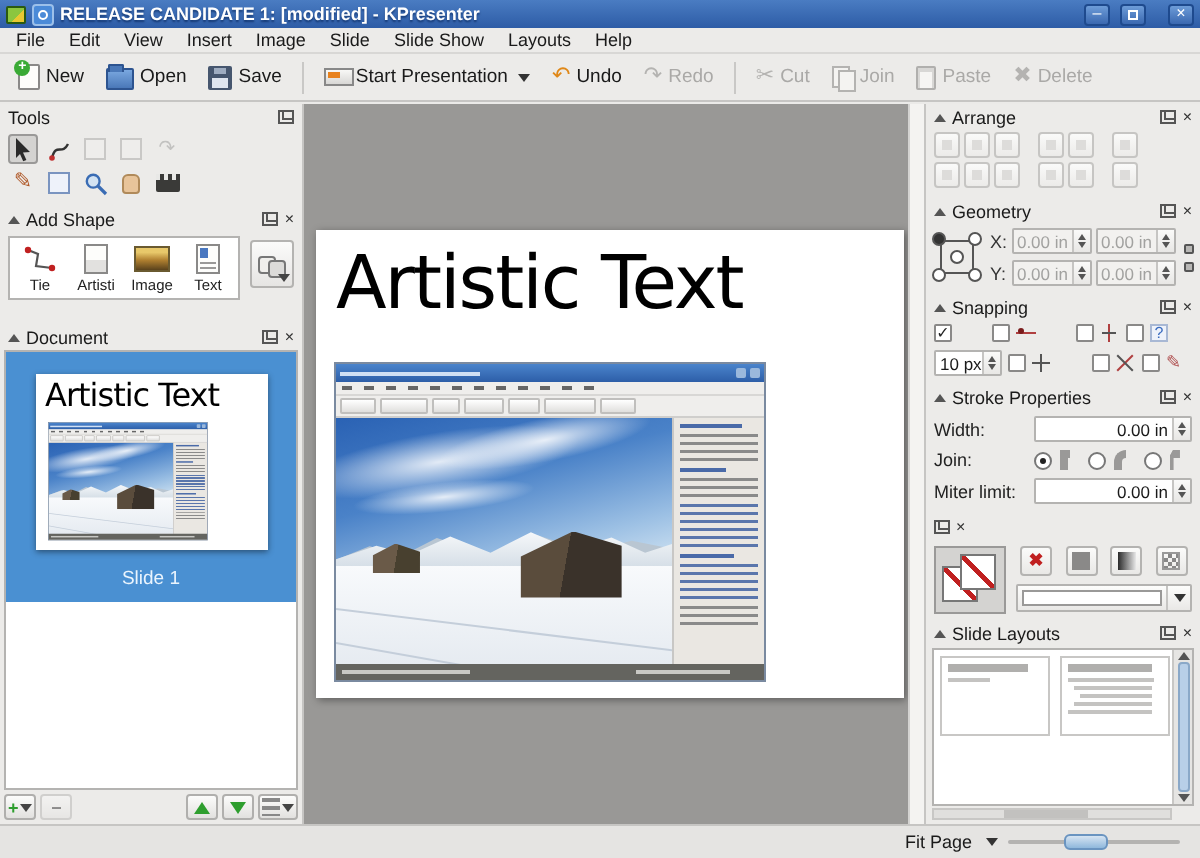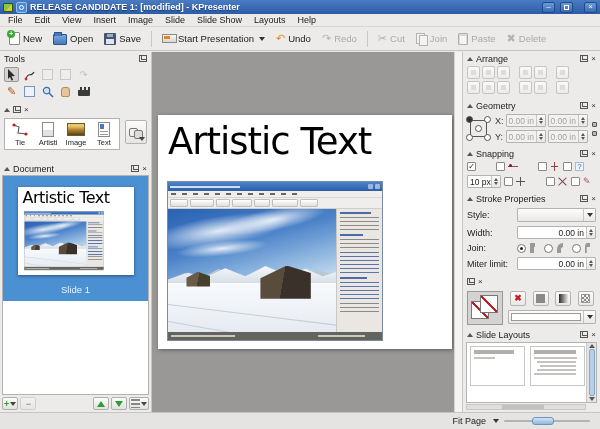--- a/index.html
+++ b/index.html
@@ -334,20 +334,21 @@
         <span class="tool">
             <span class="i-hand"></span>
           </span>
         <span class="tool">
             <span class="i-clap"></span>
           </span>
       </div>
 
       <div class="dhead">
         <span class="dh-arrow"></span>
+        <span class="dh-title">Add Shape</span>
         <span class="dh-float"></span>
         <span class="dh-close">×</span>
       </div>
       <div class="shape-row">
         <div class="shape-box">
           <span class="shape-item">
             <span class="si-ico">
               <svg width="16" height="13" viewBox="0 0 16 13">
                   <path d="M2 2 L7 4 L6 10 L14 11" stroke="#555" fill="none" stroke-width="1.1"></path>
                   <circle cx="2" cy="2" r="1.6" fill="#c02020"></circle>
@@ -635,29 +636,20 @@
       </div>
 
       <div class="dhead">
         <span class="dh-arrow"></span>
         <span class="dh-title">Stroke Properties</span>
         <span class="dh-float"></span>
         <span class="dh-close">×</span>
       </div>
       <div class="stroke">
         <div class="stroke-row">
-          <span class="slabel">Style:</span>
-          <span class="combo">
-              <span class="cface"></span>
-              <span class="cbtn">
-                <i></i>
-              </span>
-            </span>
-        </div>
-        <div class="stroke-row">
           <span class="slabel">Width:</span>
           <span class="spin">
               <span class="val">0.00 in</span>
               <span class="arrows">
                 <i class="u"></i>
                 <i class="d"></i>
               </span>
             </span>
         </div>
         <div class="stroke-row">

